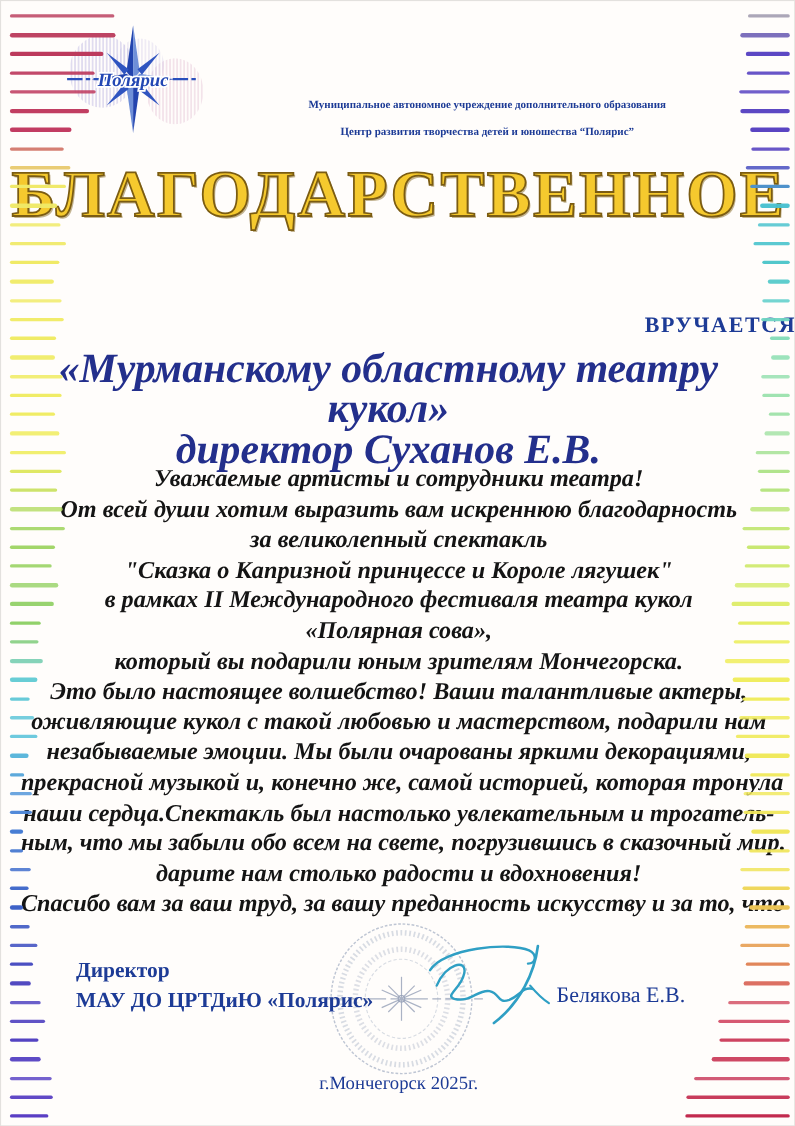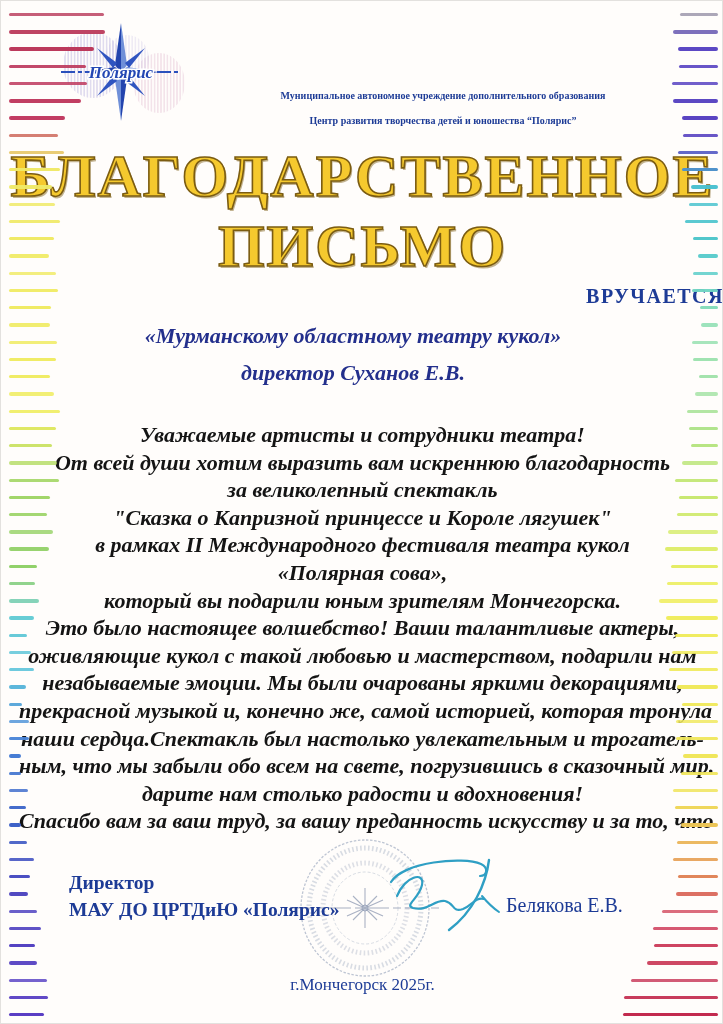--- a/index.html
+++ b/index.html
@@ -15,21 +15,21 @@
     color:#1d3b96;font-size:10px;line-height:25px;font-weight:bold;margin-top:36px;}
   #logo{position:absolute;left:56px;top:20px;width:132px;height:108px;}
   
   #title{position:absolute;left:0;top:140px;width:723px;text-align:center;
     font-size:60px;font-weight:bold;line-height:70px;letter-spacing:2px;
     color:#f5c92e;-webkit-text-stroke:1.6px #7b5c12;
     text-shadow:1.5px 2px 0 rgba(122,90,18,.45);}
   #presented{position:absolute;left:0;top:284px;width:723px;text-align:right;
     font-size:20px;font-weight:bold;letter-spacing:1.5px;color:#1d3b96;}
   #recipient{position:absolute;left:0;top:316px;width:704px;text-align:center;
-    font-style:italic;font-weight:bold;font-size:22px;line-height:37px;color:#232f8c;}
+    font-style:italic;font-weight:bold;font-size:38px;line-height:37px;color:#232f8c;}
   
   #body-text{position:absolute;left:18px;top:420px;width:687px;text-align:center;
     font-style:italic;font-weight:600;font-size:22px;line-height:27.6px;color:#141414;}
   .body-line{white-space:nowrap;}
   
   #sig-position{position:absolute;left:68px;top:868px;width:320px;text-align:left;
     color:#1d3b96;font-size:19.5px;line-height:27px;font-weight:bold;}
   #sig-name{position:absolute;left:505px;top:893px;color:#1d3b96;
     font-size:20px;font-weight:normal;}
   #stamp{position:absolute;left:288px;top:833px;width:160px;height:150px;opacity:.85;}
@@ -76,21 +76,20 @@
     </svg>
   </div>
 
   <div id="org-block">
     <div>Муниципальное автономное учреждение дополнительного образования</div>
     <div>Центр развития творчества детей и юношества “Полярис”</div>
   </div>
 
   <div id="title">
     <div>БЛАГОДАРСТВЕННОЕ</div>
-    <div>ПИСЬМО</div>
   </div>
 
   <div id="presented">ВРУЧАЕТСЯ</div>
 
   <div id="recipient">
     <div>«Мурманскому областному театру кукол»</div>
     <div>директор Суханов Е.В.</div>
   </div>
 
   <div id="body-text">

